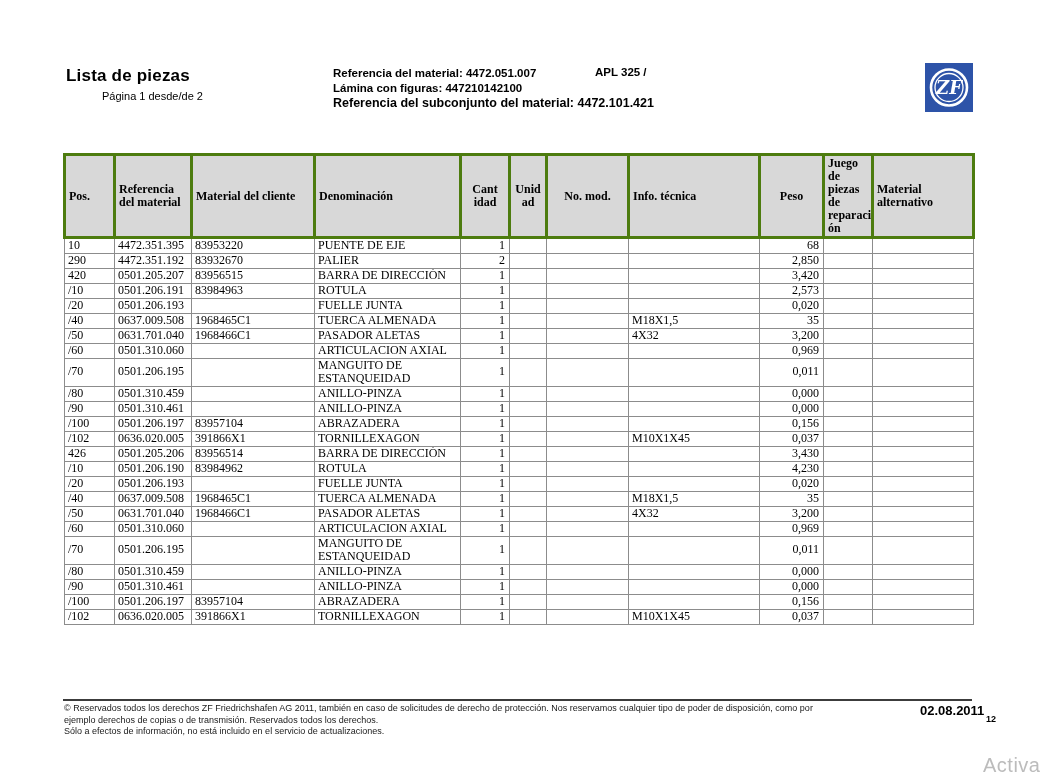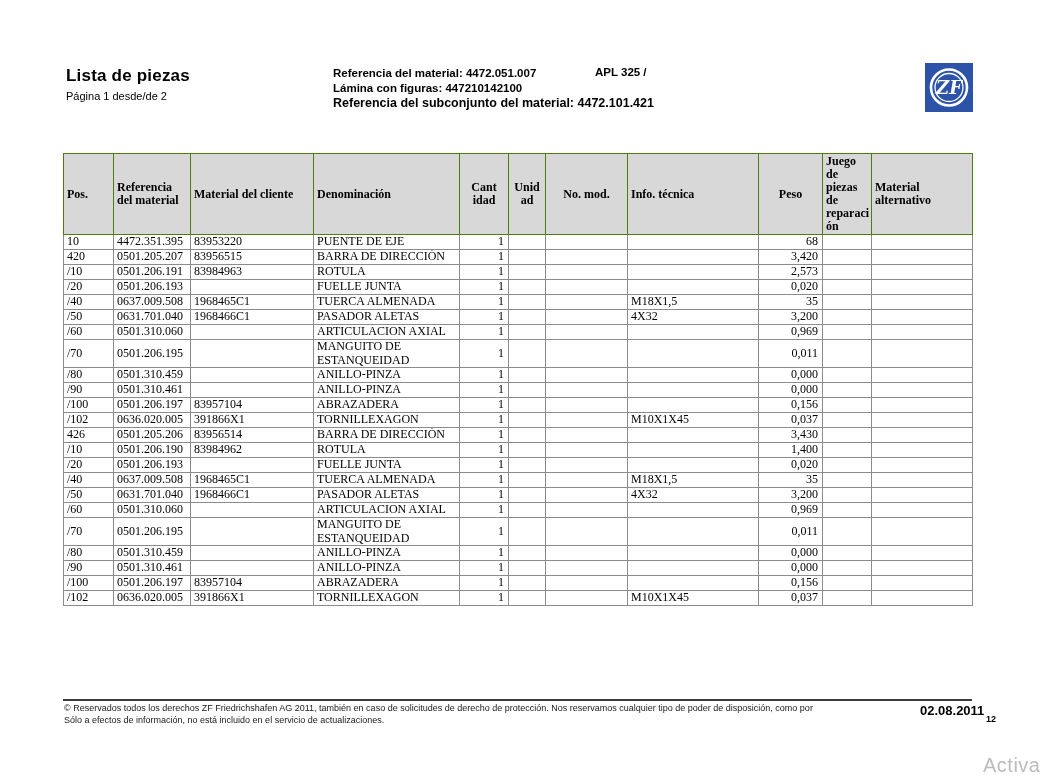--- a/index.html
+++ b/index.html
@@ -9,21 +9,21 @@
     width: 1041px;
     height: 779px;
     background: #ffffff;
     font-family: "Liberation Sans", sans-serif;
     color: #000;
     overflow: hidden;
   }
   
   .title-block { position: absolute; left: 66px; top: 66px; }
   .page-title { font-size: 17px; font-weight: bold; letter-spacing: 0.2px; }
-  .page-subtitle { font-size: 11px; margin-top: 4px; }
+  .page-subtitle { font-size: 11px; margin-top: 4px; margin-left: 36px; }
 
   .info-block { position: absolute; left: 333px; top: 66px; width: 420px; }
   .info-line { font-size: 11.5px; font-weight: bold; line-height: 14.5px; }
   .info-line-big { font-size: 12.5px; font-weight: bold; line-height: 15px; margin-top: 1px; }
   .apl { position: absolute; left: 262px; top: 0; font-size: 11.5px; font-weight: bold; }
 
   .logo { position: absolute; left: 925px; top: 63px; width: 48px; height: 48px; }
 
   
   table.parts {
@@ -32,21 +32,21 @@
     top: 153px;
     width: 909px;
     border-collapse: collapse;
     table-layout: fixed;
     font-family: "Liberation Serif", serif;
     font-size: 12px;
     border: 1px solid #000;
   }
   table.parts th {
     background: #d8d8d8;
-    border: 1px solid #4d7c0f;
+    border: 3px solid #4d7c0f;
     font-weight: bold;
     text-align: left;
     vertical-align: middle;
     padding: 1px 3px;
     height: 73px;
     white-space: pre-line;
     line-height: 13px;
     font-size: 12px;
   }
   table.parts td {
@@ -158,20 +158,33 @@
           <td>PUENTE DE EJE</td>
           <td>1</td>
           <td></td>
           <td></td>
           <td></td>
           <td>68</td>
           <td></td>
           <td></td>
         </tr>
         <tr>
+          <td>290</td>
+          <td>4472.351.192</td>
+          <td>83932670</td>
+          <td>PALIER</td>
+          <td>2</td>
+          <td></td>
+          <td></td>
+          <td></td>
+          <td>2,850</td>
+          <td></td>
+          <td></td>
+        </tr>
+        <tr>
           <td>420</td>
           <td>0501.205.207</td>
           <td>83956515</td>
           <td>BARRA DE DIRECCIÓN</td>
           <td>1</td>
           <td></td>
           <td></td>
           <td></td>
           <td>3,420</td>
           <td></td>
@@ -322,21 +335,21 @@
         </tr>
         <tr>
           <td>/10</td>
           <td>0501.206.190</td>
           <td>83984962</td>
           <td>ROTULA</td>
           <td>1</td>
           <td></td>
           <td></td>
           <td></td>
-          <td>1,400</td>
+          <td>4,230</td>
           <td></td>
           <td></td>
         </tr>
         <tr>
           <td>/20</td>
           <td>0501.206.193</td>
           <td></td>
           <td>FUELLE JUNTA</td>
           <td>1</td>
           <td></td>
@@ -449,20 +462,21 @@
           <td>0,037</td>
           <td></td>
           <td></td>
         </tr>
       </tbody>
   </table>
 
   <div class="footer-rule"></div>
   <div class="footer-text">
     <div>© Reservados todos los derechos ZF Friedrichshafen AG 2011, también en caso de solicitudes de derecho de protección. Nos reservamos cualquier tipo de poder de disposición, como por</div>
+    <div>ejemplo derechos de copias o de transmisión. Reservados todos los derechos.</div>
     <div>Sólo a efectos de información, no está incluido en el servicio de actualizaciones.</div>
   </div>
   <div class="footer-date">02.08.2011</div>
   <div class="footer-page">12</div>
 
   <div class="watermark">Activar</div>
 
 </div>
 
 </body></html>

